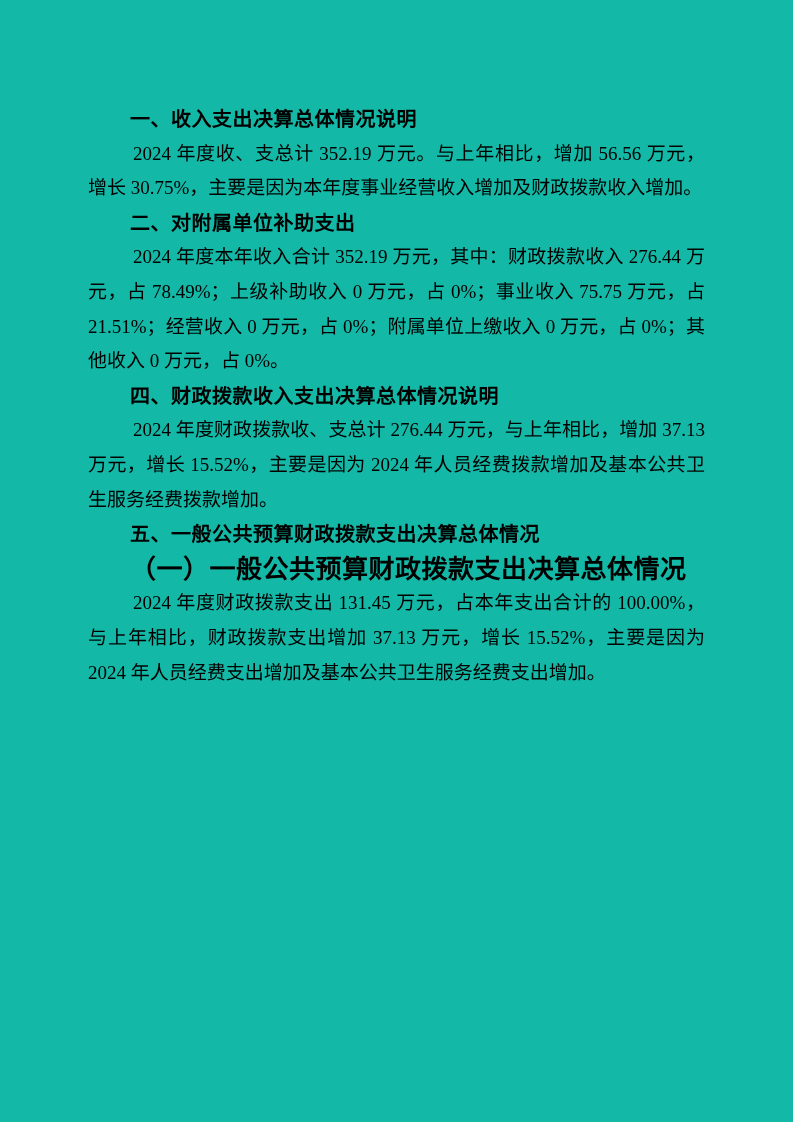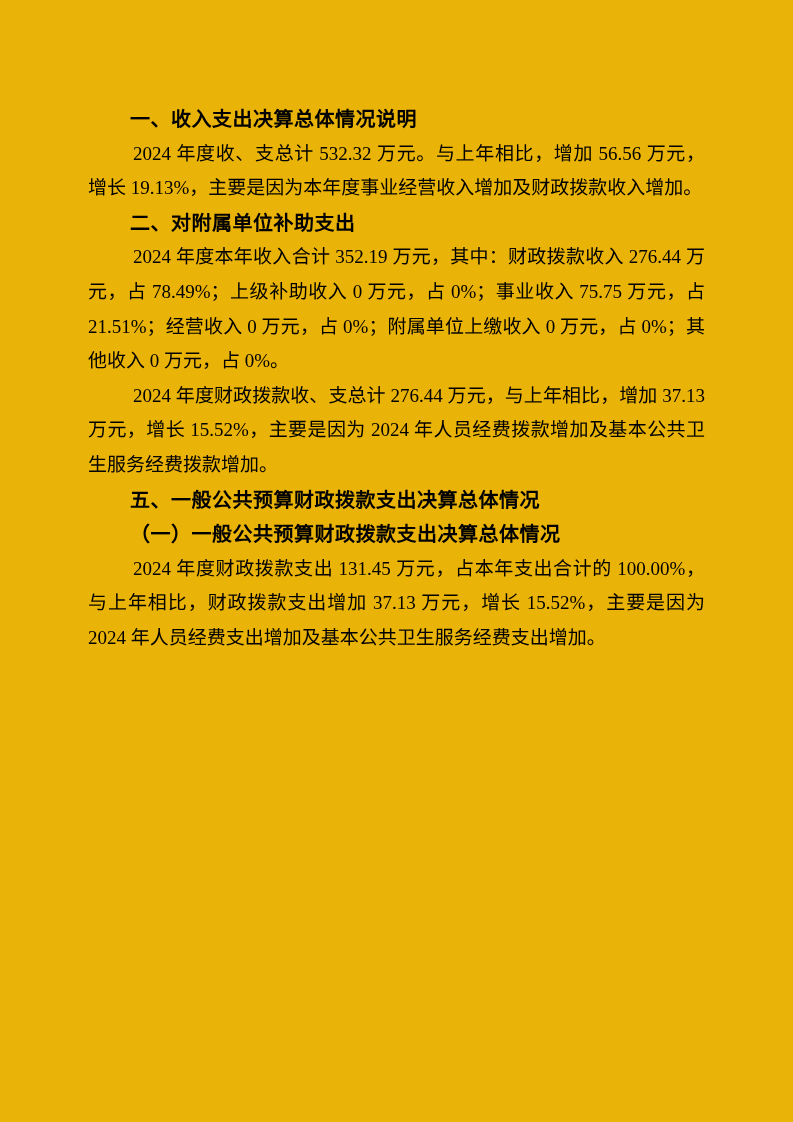--- a/index.html
+++ b/index.html
@@ -11,64 +11,65 @@
     width: 793px;
     height: 1122px;
     overflow: hidden;
     position: relative;
   }
   .page {
     box-sizing: border-box;
     width: 793px;
     height: 1122px;
     padding: 102px 88px 0 88px;
-    background: #eab308;
+    background: #14b8a6;
     color: #000000;
   }
   .doc p, .doc h2, .doc h3 {
     margin: 0;
     padding: 0;
     line-height: 34.6px;
     color: #000000;
   }
   .doc h2 {
     font-family: "Liberation Sans", "DejaVu Sans", sans-serif;
     font-weight: bold;
     font-size: 20px;
     text-indent: 42px;
     letter-spacing: 0.5px;
   }
   .doc h3 {
     font-family: "Liberation Sans", "DejaVu Sans", sans-serif;
     font-weight: bold;
-    font-size: 20px;
+    font-size: 26px;
     text-indent: 42px;
     letter-spacing: 0.5px;
   }
   .doc p {
     font-family: "Liberation Serif", "DejaVu Serif", serif;
     font-size: 19px;
     text-indent: 45px;
     text-align: justify;
     text-justify: inter-character;
   }
 </style>
 </head>
 <body>
 
 <div class="page">
   <div class="doc">
 
     <h2>一、收入支出决算总体情况说明</h2>
-    <p>2024 年度收、支总计 532.32 万元。与上年相比，增加 56.56 万元，增长 19.13%，主要是因为本年度事业经营收入增加及财政拨款收入增加。</p>
+    <p>2024 年度收、支总计 352.19 万元。与上年相比，增加 56.56 万元，增长 30.75%，主要是因为本年度事业经营收入增加及财政拨款收入增加。</p>
 
     <h2>二、对附属单位补助支出</h2>
     <p>2024 年度本年收入合计 352.19 万元，其中：财政拨款收入 276.44 万元，占 78.49%；上级补助收入 0 万元，占 0%；事业收入 75.75 万元，占 21.51%；经营收入 0 万元，占 0%；附属单位上缴收入 0 万元，占 0%；其他收入 0 万元，占 0%。</p>
 
 
+    <h2>四、财政拨款收入支出决算总体情况说明</h2>
     <p>2024 年度财政拨款收、支总计 276.44 万元，与上年相比，增加 37.13 万元，增长 15.52%，主要是因为 2024 年人员经费拨款增加及基本公共卫生服务经费拨款增加。</p>
 
     <h2>五、一般公共预算财政拨款支出决算总体情况</h2>
 
     <h3>（一）一般公共预算财政拨款支出决算总体情况</h3>
     <p>2024 年度财政拨款支出 131.45 万元，占本年支出合计的 100.00%，与上年相比，财政拨款支出增加 37.13 万元，增长 15.52%，主要是因为 2024 年人员经费支出增加及基本公共卫生服务经费支出增加。</p>
 
 
   </div>
 </div>

